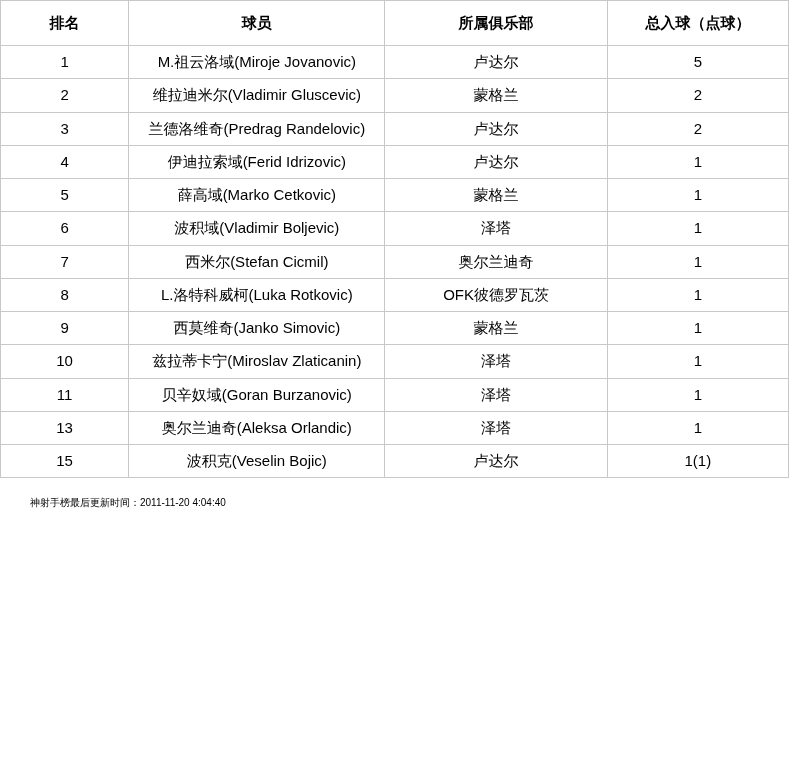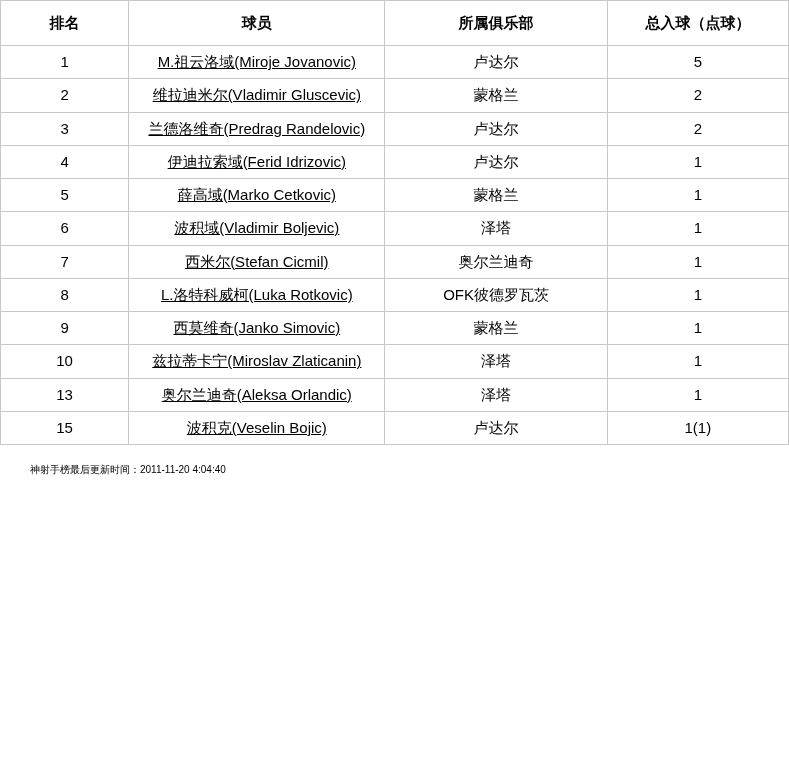--- a/index.html
+++ b/index.html
@@ -42,21 +42,20 @@
   table.scorers td {
     font-size: 15px;
   }
   col.c-rank { width: 128px; }
   col.c-player { width: 256px; }
   col.c-club { width: 222px; }
   col.c-goals { width: 181px; }
   .cell-player {
     padding-left: 18px;
     padding-right: 18px;
-    text-decoration: underline;
   }
   .footer-note {
     padding: 18px 0 0 30px;
     font-size: 10px;
     color: #000000;
   }
 </style>
 </head>
 <body>
 
@@ -132,20 +131,26 @@
         <td>蒙格兰</td>
         <td>1</td>
       </tr>
       <tr>
         <td>10</td>
         <td class="cell-player">兹拉蒂卡宁(Miroslav Zlaticanin)</td>
         <td>泽塔</td>
         <td>1</td>
       </tr>
       <tr>
+        <td>11</td>
+        <td class="cell-player">贝辛奴域(Goran Burzanovic)</td>
+        <td>泽塔</td>
+        <td>1</td>
+      </tr>
+      <tr>
         <td>13</td>
         <td class="cell-player">奥尔兰迪奇(Aleksa Orlandic)</td>
         <td>泽塔</td>
         <td>1</td>
       </tr>
       <tr>
         <td>15</td>
         <td class="cell-player">波积克(Veselin Bojic)</td>
         <td>卢达尔</td>
         <td>1(1)</td>

